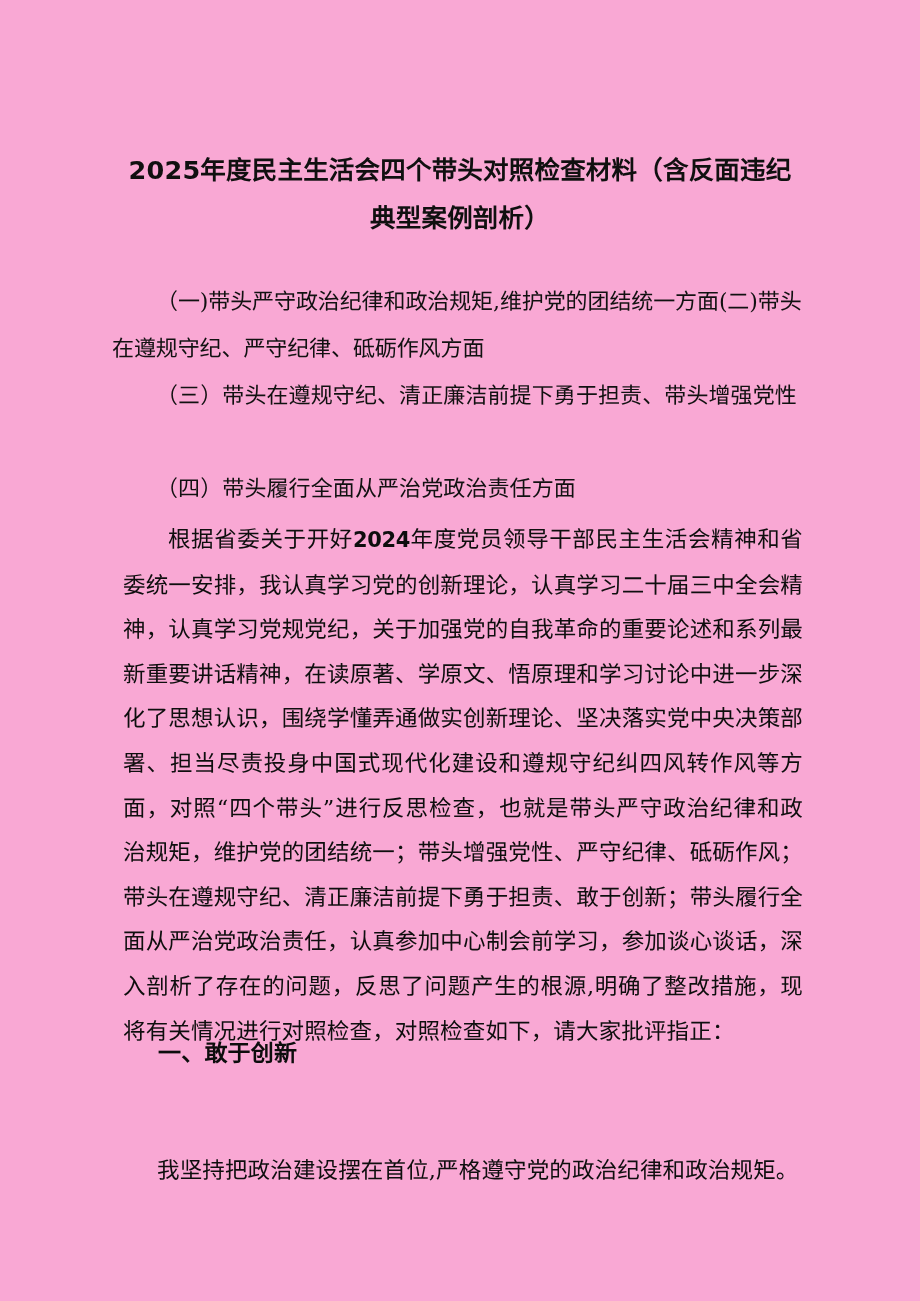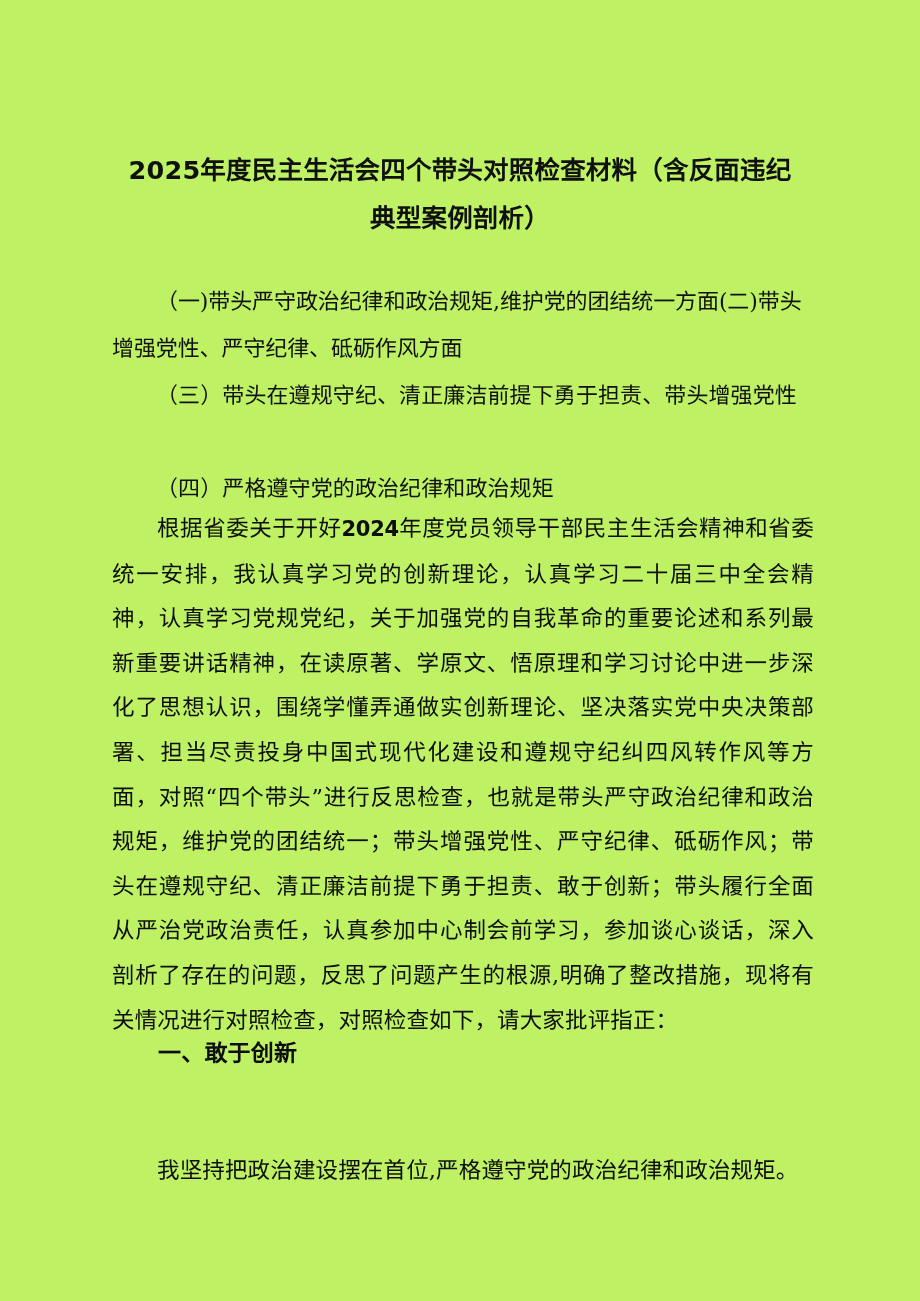--- a/index.html
+++ b/index.html
@@ -6,21 +6,21 @@
   html, body {
     margin: 0;
     padding: 0;
     background: #ffffff;
   }
 
   #page {
     position: relative;
     width: 920px;
     height: 1301px;
-    background: #bef264;
+    background: #f9a8d4;
     margin: 0 auto;
     overflow: hidden;
     font-family: "DejaVu Serif", "Liberation Serif", serif;
     color: #0c0c0c;
     -webkit-font-smoothing: antialiased;
   }
 
   
   .doc-title {
     position: absolute;
@@ -72,21 +72,21 @@
 
   
   .body-block {
     position: absolute;
     left: 112px;
     top: 506px;
     width: 702px;
   }
 
   .body-par {
-    margin: 0;
+    margin: 11px;
     font-size: 22.5px;
     line-height: 44.6px;
     text-indent: 2em;
     text-align: justify;
     text-justify: inter-character;
     letter-spacing: 0.15px;
     color: #0e0e0e;
     word-break: break-all;
   }
 
@@ -140,24 +140,24 @@
   }
 </style>
 </head>
 <body>
 
 <div id="page">
 
   <div class="doc-title">2025年度民主生活会四个带头对照检查材料（含反面违纪典型案例剖析）</div>
 
   <div class="outline">
-    <p class="outline-merged">（一)带头严守政治纪律和政治规矩,维护党的团结统一方面(二)带头增强党性、严守纪律、砥砺作风方面</p>
+    <p class="outline-merged">（一)带头严守政治纪律和政治规矩,维护党的团结统一方面(二)带头在遵规守纪、严守纪律、砥砺作风方面</p>
     <p class="outline-item">（三）带头在遵规守纪、清正廉洁前提下勇于担责、带头增强党性</p>
     <div class="outline-spacer"></div>
-    <p class="outline-item">（四）严格遵守党的政治纪律和政治规矩</p>
+    <p class="outline-item">（四）带头履行全面从严治党政治责任方面</p>
   </div>
 
   <div class="body-block">
     <p class="body-par"><span>根据省委关于开好</span><span class="num-bold">2024</span><span>年度党员领导干部民主生活会精神和省委统一安排，我认真学习党的创新理论，认真学习二十届三中全会精神，认真学习党规党纪，关于加强党的自我革命的重要论述和系列最新重要讲话精神，在读原著、学原文、悟原理和学习讨论中进一步深化了思想认识，围绕学懂弄通做实创新理论、坚决落实党中央决策部署、担当尽责投身中国式现代化建设和遵规守纪纠四风转作风等方面，对照“四个带头”进行反思检查，也就是带头严守政治纪律和政治规矩，维护党的团结统一；带头增强党性、严守纪律、砥砺作风；带头在遵规守纪、清正廉洁前提下勇于担责、敢于创新；带头履行全面从严治党政治责任，认真参加中心制会前学习，参加谈心谈话，深入剖析了存在的问题，反思了问题产生的根源,明确了整改措施，现将有关情况进行对照检查，对照检查如下，请大家批评指正：</span></p>
   </div>
 
   <div class="sec-heading">一、敢于创新</div>
 
 
   <p class="tail-par">我坚持把政治建设摆在首位,严格遵守党的政治纪律和政治规矩。</p>

